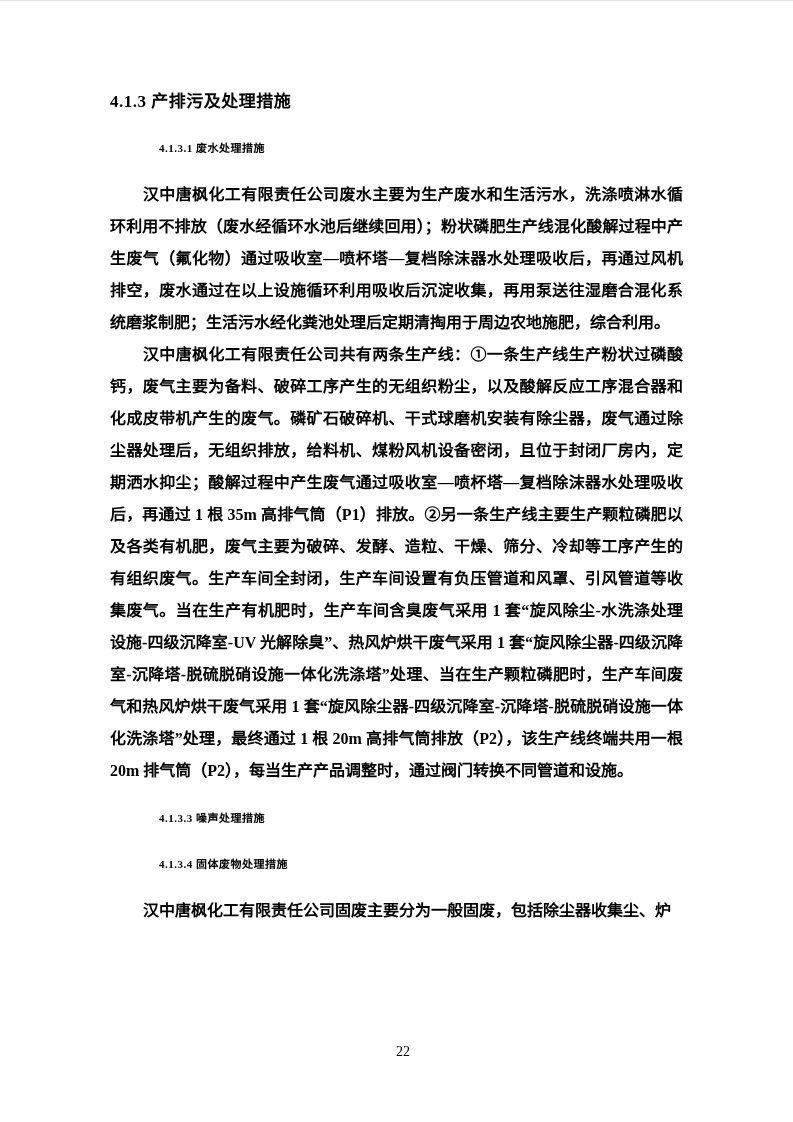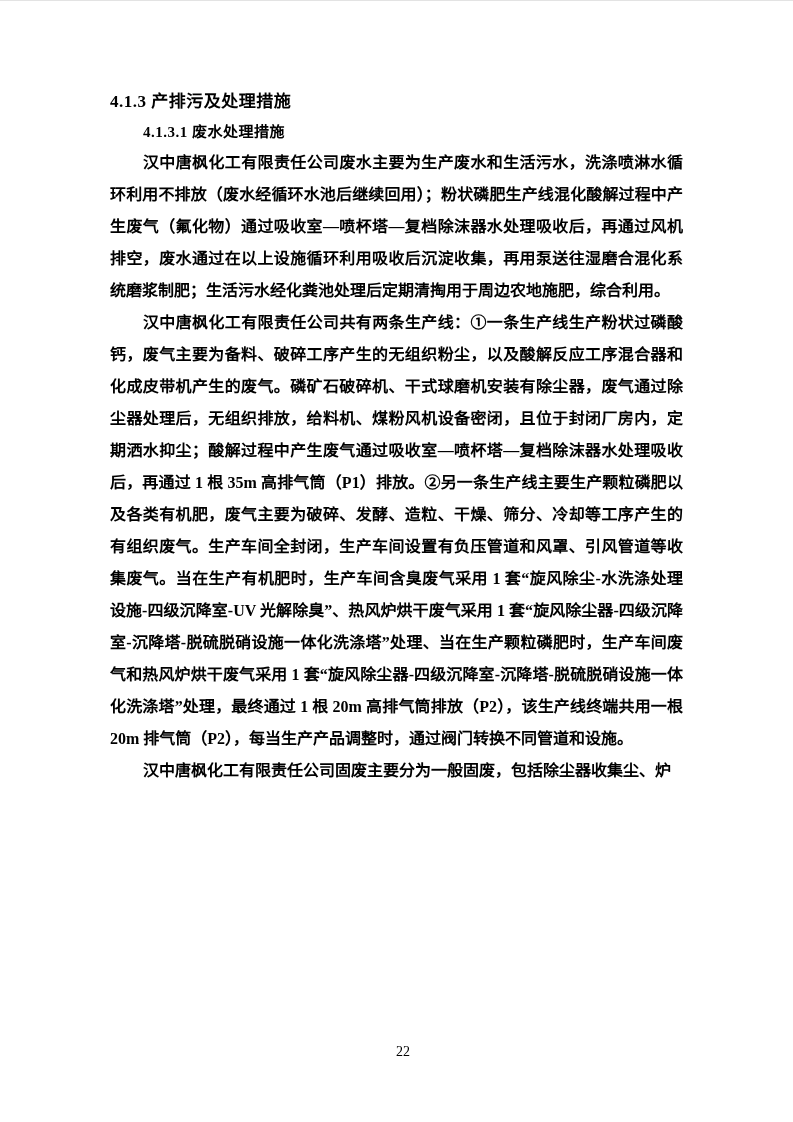--- a/index.html
+++ b/index.html
@@ -25,22 +25,22 @@
     width: 573px;
   }
   .h-level2 {
     margin: 0;
     font-size: 17px;
     font-weight: bold;
     line-height: 30px;
     letter-spacing: 0.5px;
   }
   .h-level3 {
-    margin: 0;
-    font-size: 15px;
+    margin: 16px;
+    font-size: 11px;
     font-weight: bold;
     line-height: 30px;
     text-indent: 33px;
     letter-spacing: 0.5px;
   }
   .para {
     margin: 0;
     font-size: 16px;
     font-weight: bold;
     line-height: 32px;
@@ -68,21 +68,23 @@
 
     <h2 class="h-level2">4.1.3 产排污及处理措施</h2>
 
     <h3 class="h-level3">4.1.3.1 废水处理措施</h3>
 
     <p class="para">汉中唐枫化工有限责任公司废水主要为生产废水和生活污水，洗涤喷淋水循环利用不排放（废水经循环水池后继续回用）；粉状磷肥生产线混化酸解过程中产生废气（氟化物）通过吸收室—喷杯塔—复档除沫器水处理吸收后，再通过风机排空，废水通过在以上设施循环利用吸收后沉淀收集，再用泵送往湿磨合混化系统磨浆制肥；生活污水经化粪池处理后定期清掏用于周边农地施肥，综合利用。</p>
 
 
     <p class="para">汉中唐枫化工有限责任公司共有两条生产线：①一条生产线生产粉状过磷酸钙，废气主要为备料、破碎工序产生的无组织粉尘，以及酸解反应工序混合器和化成皮带机产生的废气。磷矿石破碎机、干式球磨机安装有除尘器，废气通过除尘器处理后，无组织排放，给料机、煤粉风机设备密闭，且位于封闭厂房内，定期洒水抑尘；酸解过程中产生废气通过吸收室—喷杯塔—复档除沫器水处理吸收后，再通过 1 根 35m 高排气筒（P1）排放。②另一条生产线主要生产颗粒磷肥以及各类有机肥，废气主要为破碎、发酵、造粒、干燥、筛分、冷却等工序产生的有组织废气。生产车间全封闭，生产车间设置有负压管道和风罩、引风管道等收集废气。当在生产有机肥时，生产车间含臭废气采用 1 套“旋风除尘-水洗涤处理设施-四级沉降室-UV 光解除臭”、热风炉烘干废气采用 1 套“旋风除尘器-四级沉降室-沉降塔-脱硫脱硝设施一体化洗涤塔”处理、当在生产颗粒磷肥时，生产车间废气和热风炉烘干废气采用 1 套“旋风除尘器-四级沉降室-沉降塔-脱硫脱硝设施一体化洗涤塔”处理，最终通过 1 根 20m 高排气筒排放（P2），该生产线终端共用一根 20m 排气筒（P2），每当生产产品调整时，通过阀门转换不同管道和设施。</p>
 
+    <h3 class="h-level3">4.1.3.3 噪声处理措施</h3>
 
 
+    <h3 class="h-level3">4.1.3.4 固体废物处理措施</h3>
 
     <p class="para">汉中唐枫化工有限责任公司固废主要分为一般固废，包括除尘器收集尘、炉</p>
 
   </div>
 
   <div class="page-number">22</div>
 </div>
 
 </body></html>

